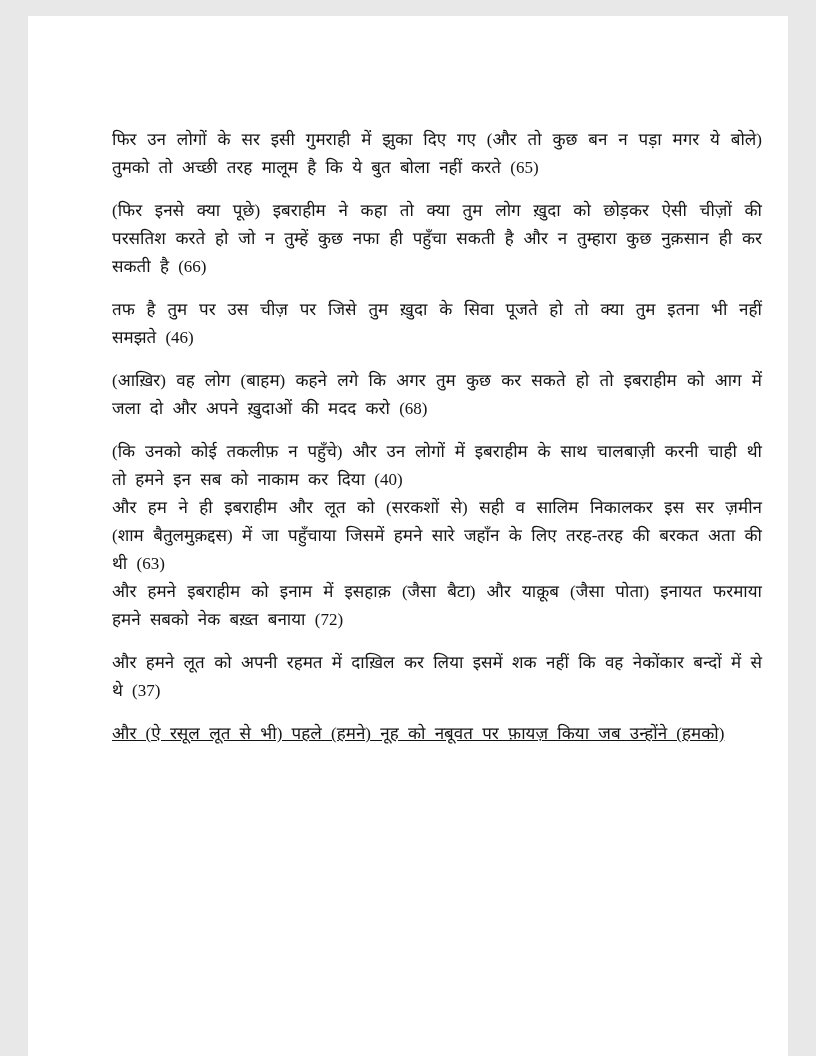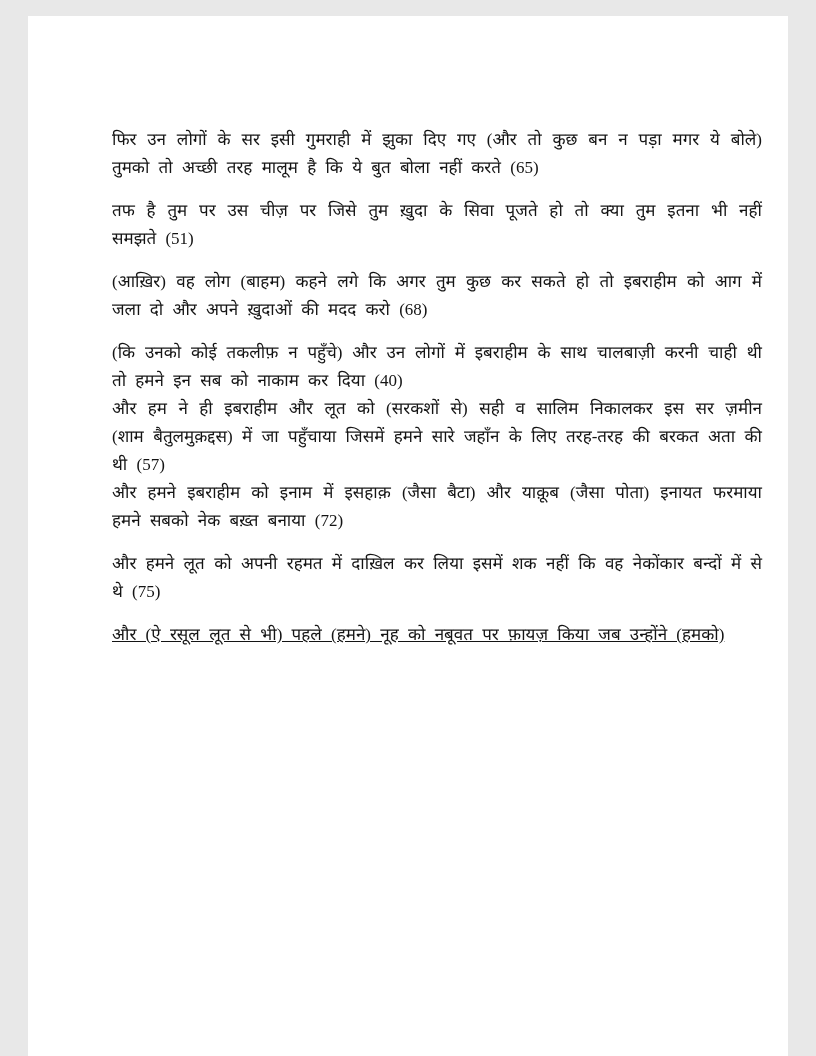--- a/index.html
+++ b/index.html
@@ -27,21 +27,22 @@
   .para { margin: 0 0 15px 0; }
   .para.no-gap { margin-bottom: 0; }
   .para:last-child { margin-bottom: 0; text-decoration: underline; }
 </style>
 </head>
 <body>
 
 <div class="page">
   <div class="content">
     <p class="para">फिर उन लोगों के सर इसी गुमराही में झुका दिए गए (और तो कुछ बन न पड़ा मगर ये बोले) तुमको तो अच्छी तरह मालूम है कि ये बुत बोला नहीं करते (65)</p>
-    <p class="para">तफ है तुम पर उस चीज़ पर जिसे तुम ख़ुदा के सिवा पूजते हो तो क्या तुम इतना भी नहीं समझते (51)</p>
+    <p class="para">(फिर इनसे क्या पूछे) इबराहीम ने कहा तो क्या तुम लोग ख़ुदा को छोड़कर ऐसी चीज़ों की परसतिश करते हो जो न तुम्हें कुछ नफा ही पहुँचा सकती है और न तुम्हारा कुछ नुक़सान ही कर सकती है (66)</p>
+    <p class="para">तफ है तुम पर उस चीज़ पर जिसे तुम ख़ुदा के सिवा पूजते हो तो क्या तुम इतना भी नहीं समझते (46)</p>
     <p class="para">(आख़िर) वह लोग (बाहम) कहने लगे कि अगर तुम कुछ कर सकते हो तो इबराहीम को आग में जला दो और अपने ख़ुदाओं की मदद करो (68)</p>
     <p class="para no-gap">(कि उनको कोई तकलीफ़ न पहुँचे) और उन लोगों में इबराहीम के साथ चालबाज़ी करनी चाही थी तो हमने इन सब को नाकाम कर दिया (40)</p>
-    <p class="para no-gap">और हम ने ही इबराहीम और लूत को (सरकशों से) सही व सालिम निकालकर इस सर ज़मीन (शाम बैतुलमुक़द्दस) में जा पहुँचाया जिसमें हमने सारे जहाँन के लिए तरह-तरह की बरकत अता की थी (57)</p>
+    <p class="para no-gap">और हम ने ही इबराहीम और लूत को (सरकशों से) सही व सालिम निकालकर इस सर ज़मीन (शाम बैतुलमुक़द्दस) में जा पहुँचाया जिसमें हमने सारे जहाँन के लिए तरह-तरह की बरकत अता की थी (63)</p>
     <p class="para">और हमने इबराहीम को इनाम में इसहाक़ (जैसा बैटा) और याक़ूब (जैसा पोता) इनायत फरमाया हमने सबको नेक बख़्त बनाया (72)</p>
-    <p class="para">और हमने लूत को अपनी रहमत में दाख़िल कर लिया इसमें शक नहीं कि वह नेकोंकार बन्दों में से थे (75)</p>
+    <p class="para">और हमने लूत को अपनी रहमत में दाख़िल कर लिया इसमें शक नहीं कि वह नेकोंकार बन्दों में से थे (37)</p>
     <p class="para">और (ऐ रसूल लूत से भी) पहले (हमने) नूह को नबूवत पर फ़ायज़ किया जब उन्होंने (हमको)</p>
   </div>
 </div>
 
 </body></html>

